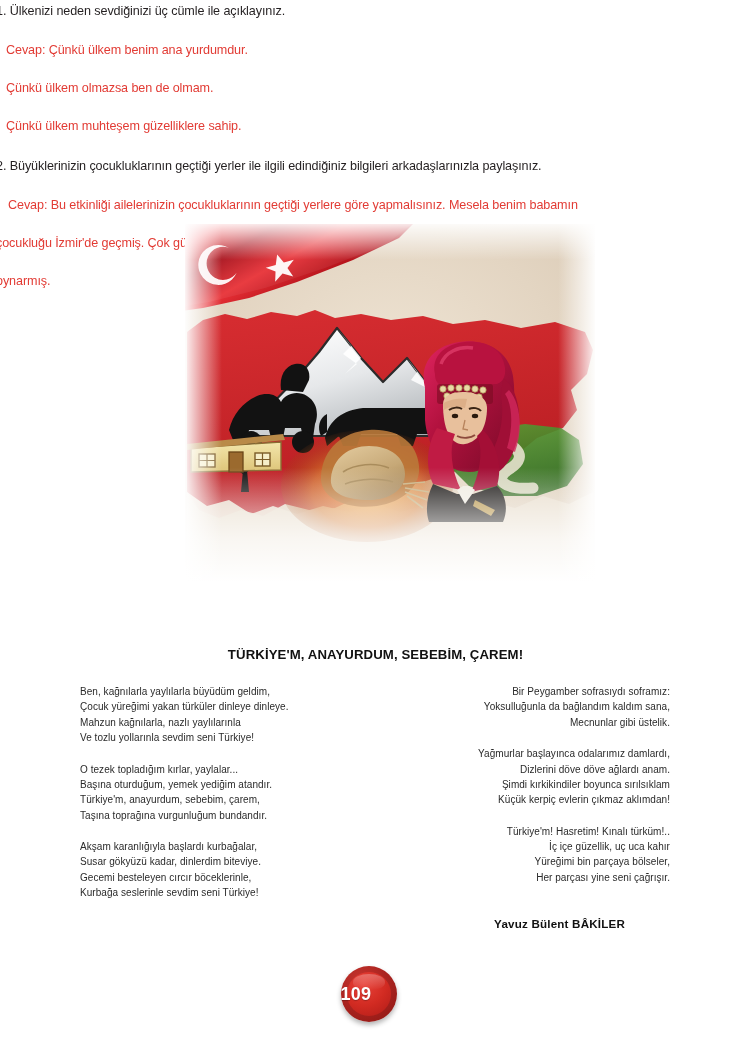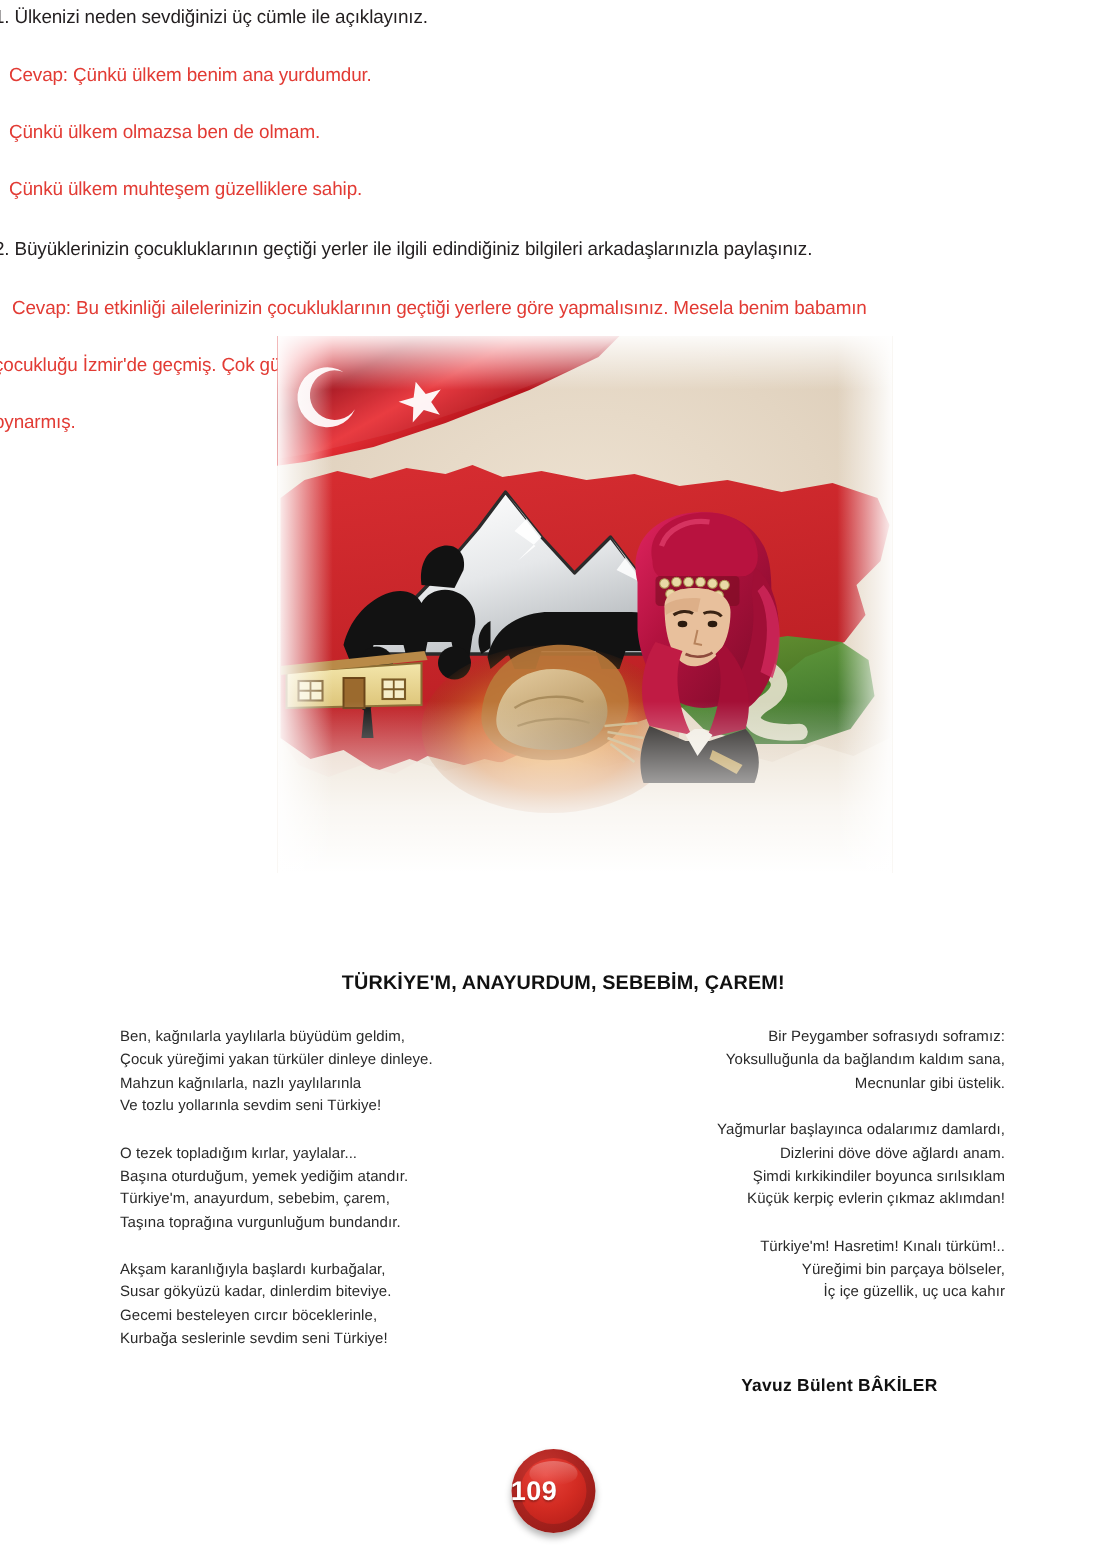--- a/index.html
+++ b/index.html
@@ -449,22 +449,23 @@
           <div class="verse">Mecnunlar gibi üstelik.</div>
         </div>
         <div class="stanza">
           <div class="verse">Yağmurlar başlayınca odalarımız damlardı,</div>
           <div class="verse">Dizlerini döve döve ağlardı anam.</div>
           <div class="verse">Şimdi kırkikindiler boyunca sırılsıklam</div>
           <div class="verse">Küçük kerpiç evlerin çıkmaz aklımdan!</div>
         </div>
         <div class="stanza">
           <div class="verse">Türkiye'm! Hasretim! Kınalı türküm!..</div>
+          <div class="verse">İç içe güzellik, uç uca kahır</div>
           <div class="verse">Yüreğimi bin parçaya bölseler,</div>
-          <div class="verse">İç içe güzellik, uç uca kahır</div>
+          <div class="verse">Her parçası yine seni çağrışır.</div>
         </div>
       </div>
 
     </div>
 
     <div class="poem-author">Yavuz Bülent BÂKİLER</div>
   </section>
 
   <div class="page-badge-wrap">
     <div class="page-badge">

